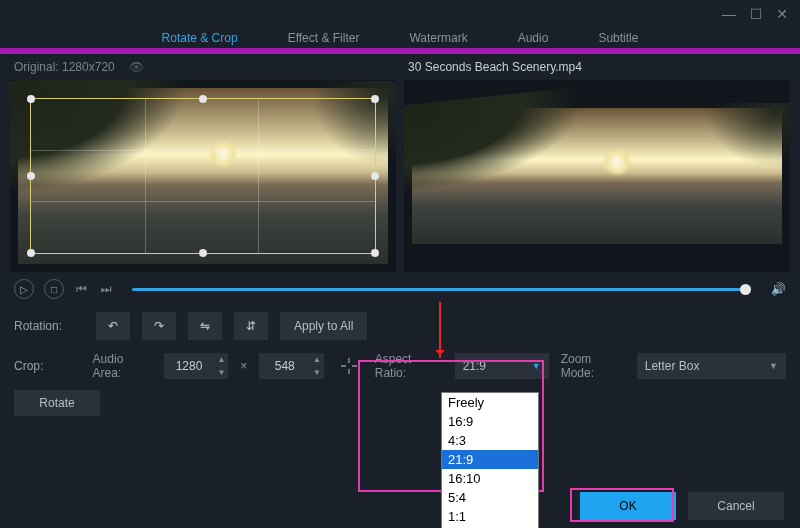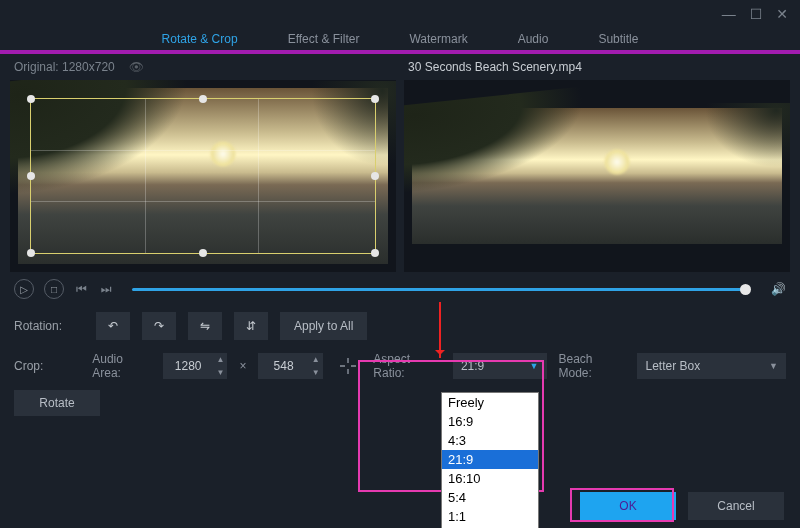--- a/index.html
+++ b/index.html
@@ -1,19 +1,19 @@
 <!DOCTYPE html>
 <html><head>
 <meta charset="utf-8">
 <style>
 *{margin:0;padding:0;box-sizing:border-box;font-family:Arial,sans-serif;font-size:12px;user-select:none}
 body{background:#1a2029;color:#8a919c;width:800px;height:528px;overflow:hidden;position:relative}
 .titlebar{height:28px;display:flex;justify-content:flex-end;align-items:center;padding:0 12px;gap:14px}
 .titlebar span{color:#7a828c;cursor:pointer;font-size:14px}
-.tabs{display:flex;justify-content:center;gap:50px;height:26px;align-items:center;border-bottom:4px solid #a21caf}
+.tabs{display:flex;justify-content:center;gap:50px;height:26px;align-items:center;border-bottom:6px solid #a21caf}
 .tab{color:#8a919c;cursor:pointer}
 .tab.active{color:#2fa3e6}
 .infobar{display:flex;align-items:center;padding:4px 14px;height:26px}
 .info-left{flex:0 0 190px;color:#7a828c}
 .eye{margin-left:14px;color:#5a6068;cursor:pointer}
 .info-center{flex:1;text-align:center;color:#c8cdd3}
 .info-right{flex:0 0 160px;text-align:right;color:#7a828c}
 .previews{display:flex;height:192px;padding:0 6px}
 .pv{flex:1;background:#11151c;margin:0 4px;position:relative;overflow:hidden}
 .scene{position:absolute;inset:8px;background:linear-gradient(180deg,#6a5438 0%,#c9bb8e 25%,#fff6c4 38%,#c9bb8e 48%,#7a6a54 55%,#3f4340 72%,#2a2e2c 100%)}
@@ -49,21 +49,21 @@
 .sel{height:26px;background:#2a313b;display:flex;align-items:center;padding:0 8px;cursor:pointer;color:#b8bec6;justify-content:space-between}
 .sel .arr{color:#2fa3e6;font-size:9px}
 .reset{width:86px;height:26px;background:#2a313b;display:flex;align-items:center;justify-content:center;cursor:pointer;color:#b8bec6;margin:4px 14px}
 .hl-box{position:absolute;border:2px solid #e63ab0;pointer-events:none}
 .arrow{position:absolute;left:439px;top:302px;width:2px;height:56px;background:#e22}
 .arrow::after{content:"";position:absolute;left:-4px;bottom:-2px;border:5px solid transparent;border-top-color:#e22}
 .dropdown{position:absolute;left:441px;top:392px;width:98px;background:#fff;border:1px solid #777;z-index:5}
 .dropdown div{padding:2px 6px;color:#000;font-size:13px;cursor:pointer}
 .dropdown div.on{background:#1a6fd8;color:#fff}
 .footer{position:absolute;left:0;right:0;bottom:0;height:44px;display:flex;justify-content:flex-end;align-items:center;padding:0 16px;gap:12px}
-.fbtn{width:96px;height:28px;display:flex;align-items:center;justify-content:center;cursor:pointer;color:#4c1d95}
+.fbtn{width:96px;height:28px;display:flex;align-items:center;justify-content:center;cursor:pointer;color:#000000}
 .fbtn.ok{background:#1ea4f0}
 .fbtn.cancel{background:#2a313b;color:#b8bec6}
 </style>
 </head>
 <body>
 
 <div class="titlebar">
   <span>—</span>
   <span>☐</span>
   <span>✕</span>
@@ -152,21 +152,21 @@
   <div class="center">
       <svg width="20" height="20" viewBox="0 0 20 20" fill="none" stroke-width="1.4">
         <path d="M10 2v5M10 13v5M2 10h5M13 10h5"></path>
       </svg>
     </div>
   <span>Aspect Ratio:</span>
   <div class="sel" style="width:98px">
       <span>21:9</span>
       <span class="arr">▼</span>
     </div>
-  <span>Beach Mode:</span>
+  <span>Zoom Mode:</span>
   <div class="sel" style="width:156px">
       <span>Letter Box</span>
       <span class="arr" style="color:#8a919c">▼</span>
     </div>
 </div>
 
 <div class="reset">Rotate</div>
 
 <div class="hl-box" style="left:358px;top:360px;width:186px;height:132px"></div>
 <div class="arrow"></div>

